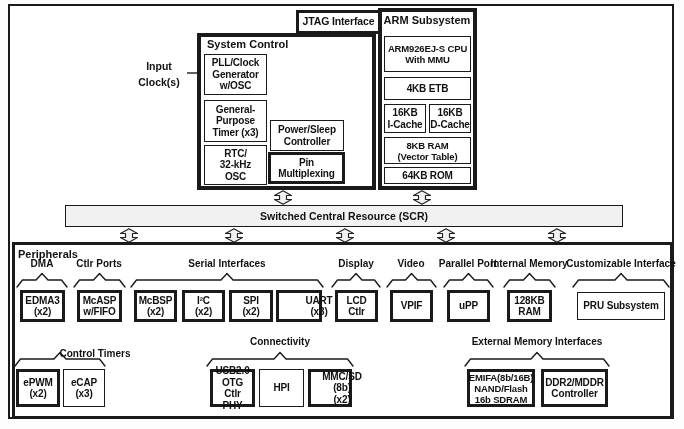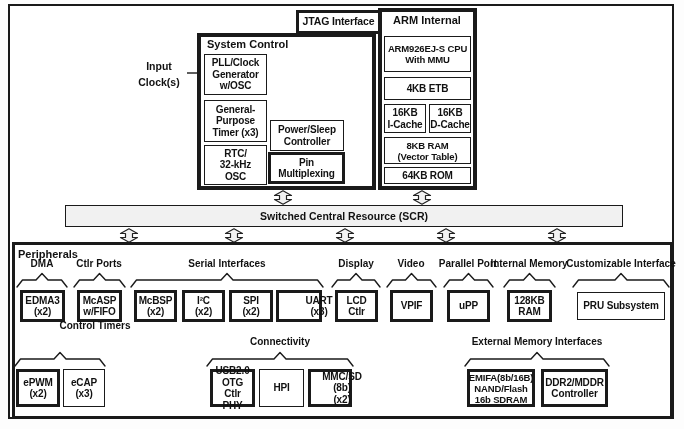--- a/index.html
+++ b/index.html
@@ -53,21 +53,21 @@
 Timer (x3)</div>
   <div class="box" style="left:204px;top:145px;width:63px;height:40px;">RTC/
 32-kHz
 OSC</div>
   <div class="box" style="left:270px;top:120px;width:74px;height:31px;">Power/Sleep
 Controller</div>
   <div class="box b3" style="left:268px;top:152px;width:77px;height:32px;">Pin
 Multiplexing</div>
 
   <div class="box b4" style="left:378px;top:8px;width:99px;height:182px;"></div>
-  <div class="title ctr" style="left:427px;top:14px;">ARM Internal</div>
+  <div class="title ctr" style="left:427px;top:14px;">ARM Subsystem</div>
   <div class="box fs95" style="left:384px;top:36px;width:87px;height:36px;">ARM926EJ-S CPU
 With MMU</div>
   <div class="box" style="left:384px;top:77px;width:87px;height:23px;">4KB ETB</div>
   <div class="box" style="left:384px;top:104px;width:42px;height:29px;">16KB
 I-Cache</div>
   <div class="box" style="left:429px;top:104px;width:42px;height:29px;">16KB
 D-Cache</div>
   <div class="box fs95" style="left:384px;top:137px;width:87px;height:27px;">8KB RAM
 (Vector Table)</div>
   <div class="box" style="left:384px;top:167px;width:87px;height:17px;">64KB ROM</div>
@@ -147,21 +147,21 @@
   <div class="box b3" style="left:276px;top:290px;width:44px;height:32px;padding-left:40px;">UART
 (x3)</div>
   <div class="box b3" style="left:335px;top:290px;width:43px;height:32px;">LCD
 Ctlr</div>
   <div class="box b3" style="left:390px;top:290px;width:43px;height:32px;">VPIF</div>
   <div class="box b3" style="left:447px;top:290px;width:43px;height:32px;">uPP</div>
   <div class="box b3" style="left:507px;top:290px;width:45px;height:32px;">128KB
 RAM</div>
   <div class="box" style="left:577px;top:292px;width:88px;height:28px;">PRU Subsystem</div>
 
-  <div class="glabel" style="left:60px;top:320px;margin-left:35px;">Control Timers</div>
+  <div class="glabel" style="left:60px;top:348px;margin-left:35px;">Control Timers</div>
   <div class="glabel" style="left:280px;top:336px;">Connectivity</div>
   <div class="glabel" style="left:537px;top:336px;">External Memory Interfaces</div>
 
   <svg class="brace" style="left:14px;top:350px;" width="92" height="17" viewBox="0 0 92 17">
       <path d="M1,16 L6.5,9 H40 L46,2.5 L52,9 H85.5 L91,16"></path>
     </svg>
   <svg class="brace" style="left:206px;top:350px;" width="148" height="17" viewBox="0 0 148 17">
       <path d="M1,16 L6.5,9 H68 L74,2.5 L80,9 H141.5 L147,16"></path>
     </svg>
   <svg class="brace" style="left:464px;top:350px;" width="146" height="17" viewBox="0 0 146 17">

